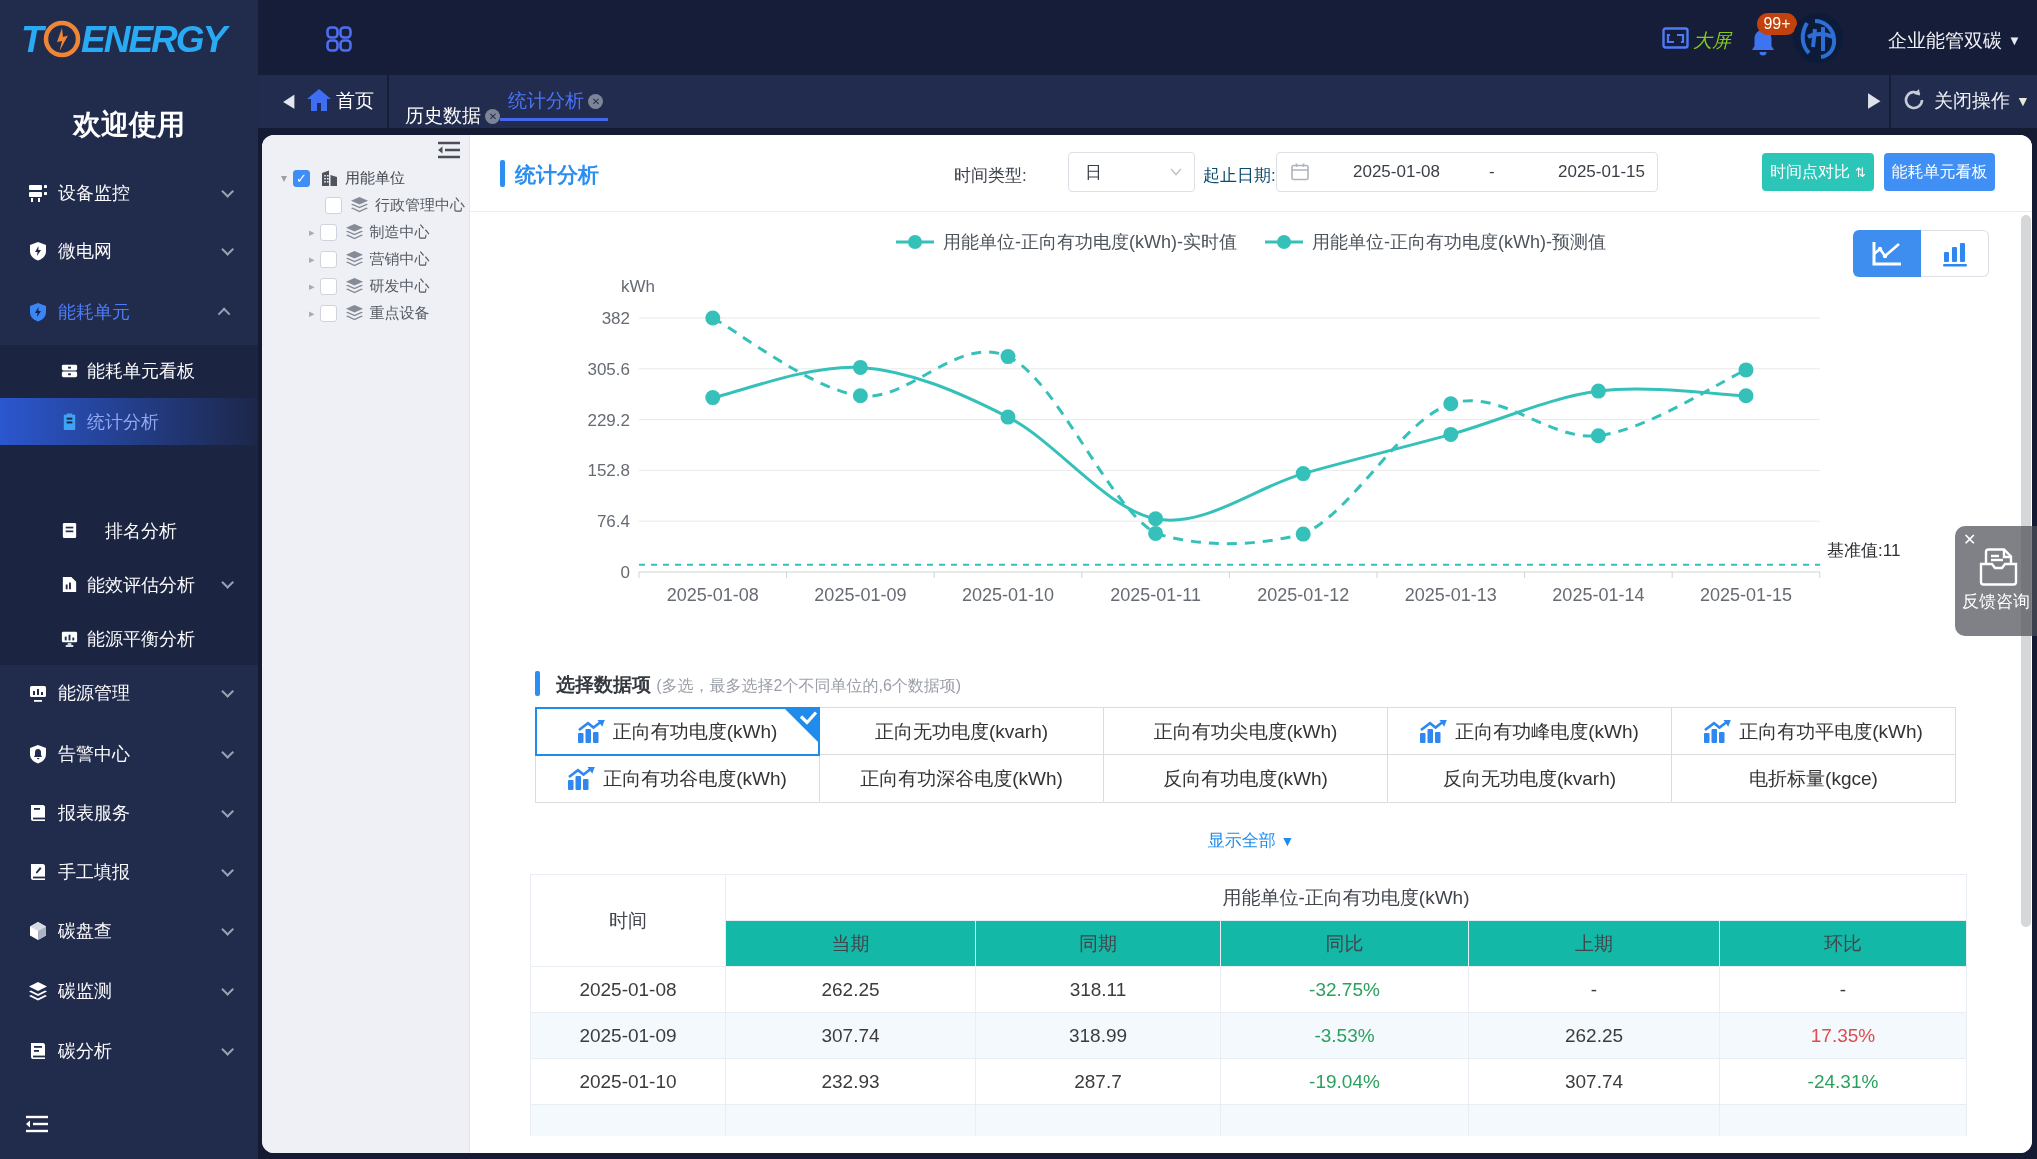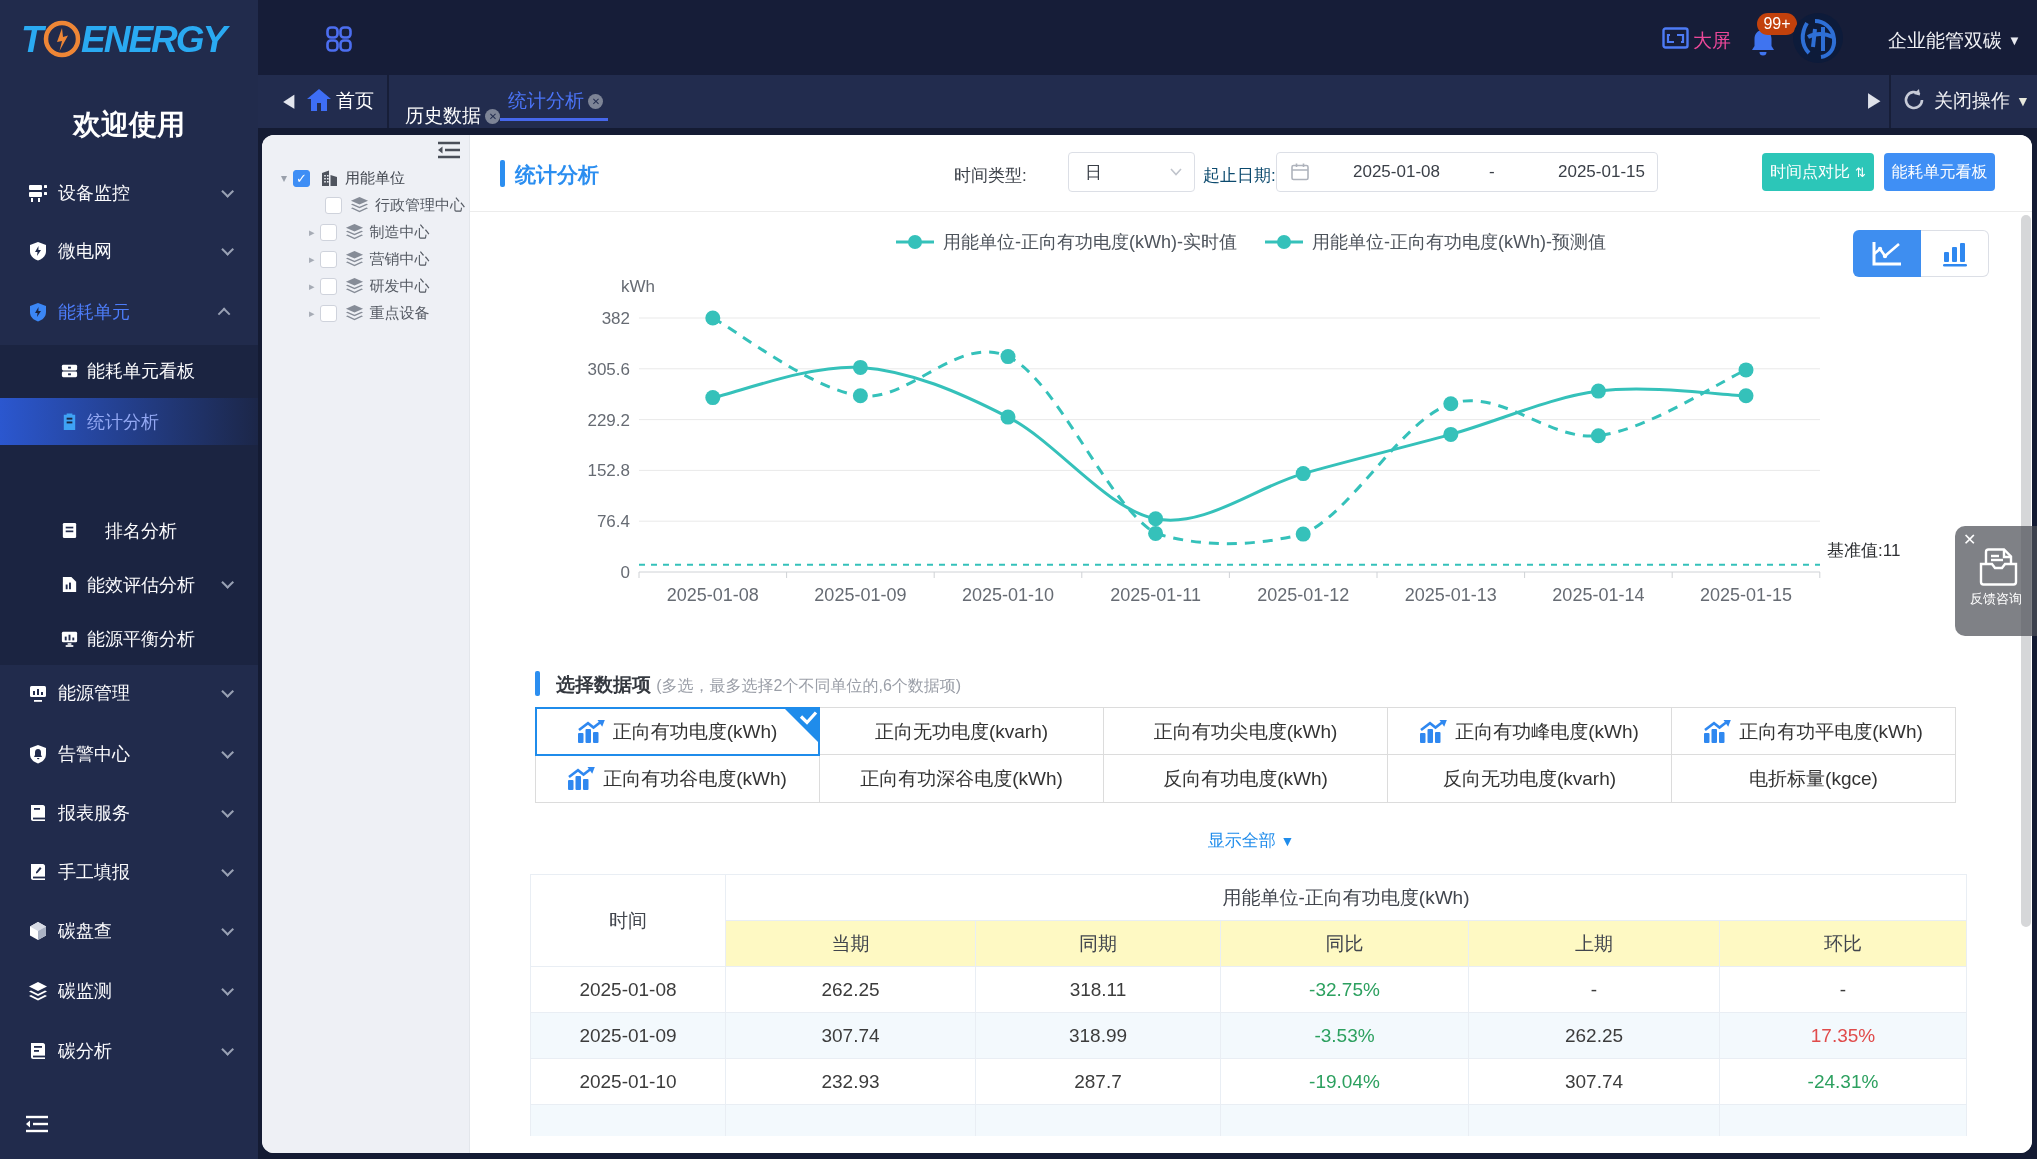--- a/index.html
+++ b/index.html
@@ -218,21 +218,21 @@
         <rect x="14.5" y="14.5" width="10" height="10" rx="3.5"></rect>
       </g>
     </svg>
   <svg class="abs" style="left:1404px;top:27px;" width="27" height="25" viewBox="0 0 27 25">
       <g fill="none" stroke="#4d7bf5" stroke-width="2.4">
         <rect x="1.5" y="1.5" width="24" height="19" rx="2"></rect>
         <path d="M8 8 H6 V15 H12" stroke-width="2.2"></path>
         <path d="M15 8 H21 V15 H19" stroke-width="2.2"></path>
       </g>
     </svg>
-  <div class="abs" style="left:1435px;top:28px;font-size:19px;color:#ec4899;">大屏</div>
+  <div class="abs" style="left:1435px;top:28px;font-size:19px;color:#84cc16;font-style:italic;">大屏</div>
   <svg class="abs" style="left:1490px;top:24px;" width="30" height="34" viewBox="0 0 30 34">
       <path d="M15 6 C9.5 6 6.5 10 6.5 15 V22 L4 26 H26 L23.5 22 V15 C23.5 10 20.5 6 15 6 Z" fill="#3f74f0"></path>
       <path d="M11.5 28 a3.5 3.5 0 0 0 7 0 Z" fill="#3f74f0"></path>
     </svg>
   <div class="abs" style="left:1499px;top:13px;min-width:40px;height:22px;background:#c2410c;border-radius:11px;color:#fff;font-size:16px;text-align:center;line-height:22px;padding:0 3px;">99+</div>
   <svg class="abs" style="left:1535px;top:13px;" width="50" height="50" viewBox="0 0 50 50">
     <circle cx="25" cy="25" r="25" fill="#0d1b3a"></circle>
     <g stroke="#2e6fd6" fill="none" stroke-width="4">
       <path d="M14 10 C8 20 8 32 16 40"></path>
       <path d="M22 8 C30 8 40 14 41 26 C42 36 36 43 28 44"></path>
@@ -541,21 +541,21 @@
             <col style="width:245px;">
             <col style="width:248px;">
             <col style="width:251px;">
             <col style="width:247px;">
           </colgroup>
         <tbody>
             <tr style="background:#fff;">
               <td rowspan="2" style="color:#41454d;">时间</td>
               <td colspan="5" style="color:#41454d;">用能单位-正向有功电度(kWh)</td>
             </tr>
-        <tr style="background:#fef9c3;">
+        <tr style="background:#14b8a6;">
               <td style="color:#41454d;">当期</td>
               <td style="color:#41454d;">同期</td>
               <td style="color:#41454d;">同比</td>
               <td style="color:#41454d;">上期</td>
               <td style="color:#41454d;">环比</td>
             </tr>
         <tr style="background:#fff;">
               <td>2025-01-08</td>
               <td>262.25</td>
               <td>318.11</td>
@@ -597,14 +597,14 @@
   <div class="abs" style="left:8px;top:4px;font-size:16px;color:#fff;">✕</div>
   <svg class="abs" style="left:23px;top:22px;" width="40" height="38" viewBox="0 0 40 38">
       <g fill="none" stroke="#fff" stroke-width="2.4">
         <path d="M8 16 V4 C8 2.5 9 1.5 10.5 1.5 H26 L33 8.5 V16"></path>
         <path d="M26 1.5 V9 H33"></path>
         <path d="M3 16 H14 L17 20 H24 L27 16 H38 V34 C38 35.5 37 36.5 35.5 36.5 H5.5 C4 36.5 3 35.5 3 34 Z"></path>
         <line x1="13" y1="8" x2="21" y2="8"></line>
         <line x1="13" y1="12" x2="25" y2="12"></line>
       </g>
     </svg>
-  <div class="abs" style="left:0;top:64px;width:82px;text-align:center;font-size:13px;color:#fff;">反馈咨询</div>
+  <div class="abs" style="left:0;top:64px;width:82px;text-align:center;font-size:17px;color:#fff;">反馈咨询</div>
 </div>
 
 </body></html>

